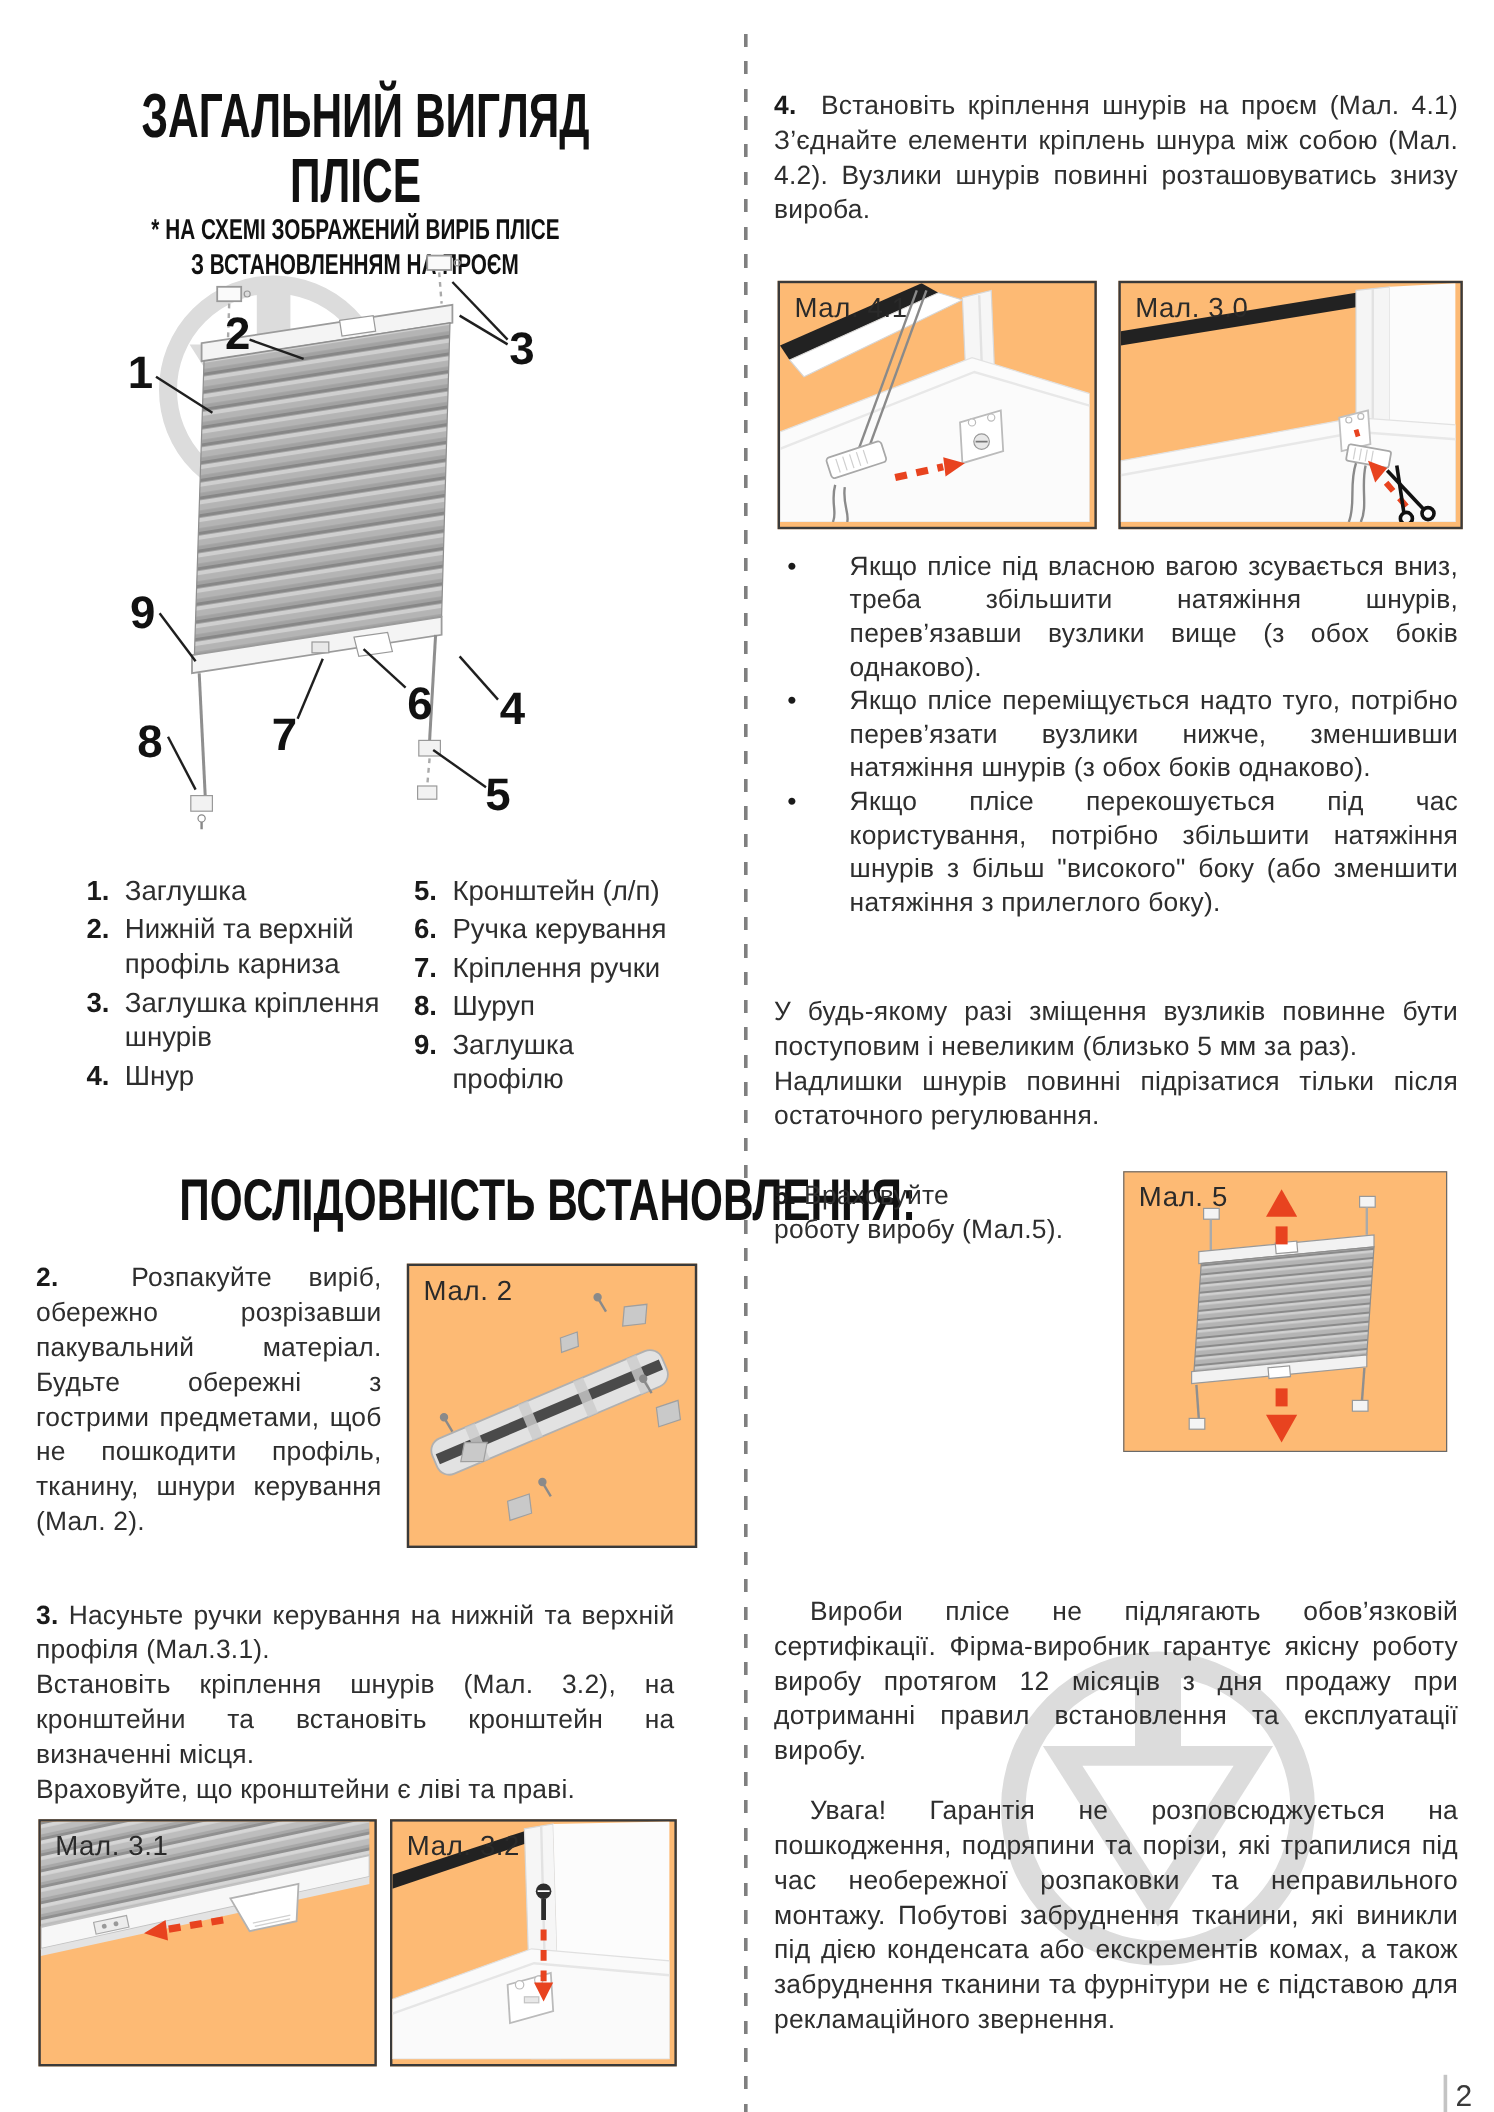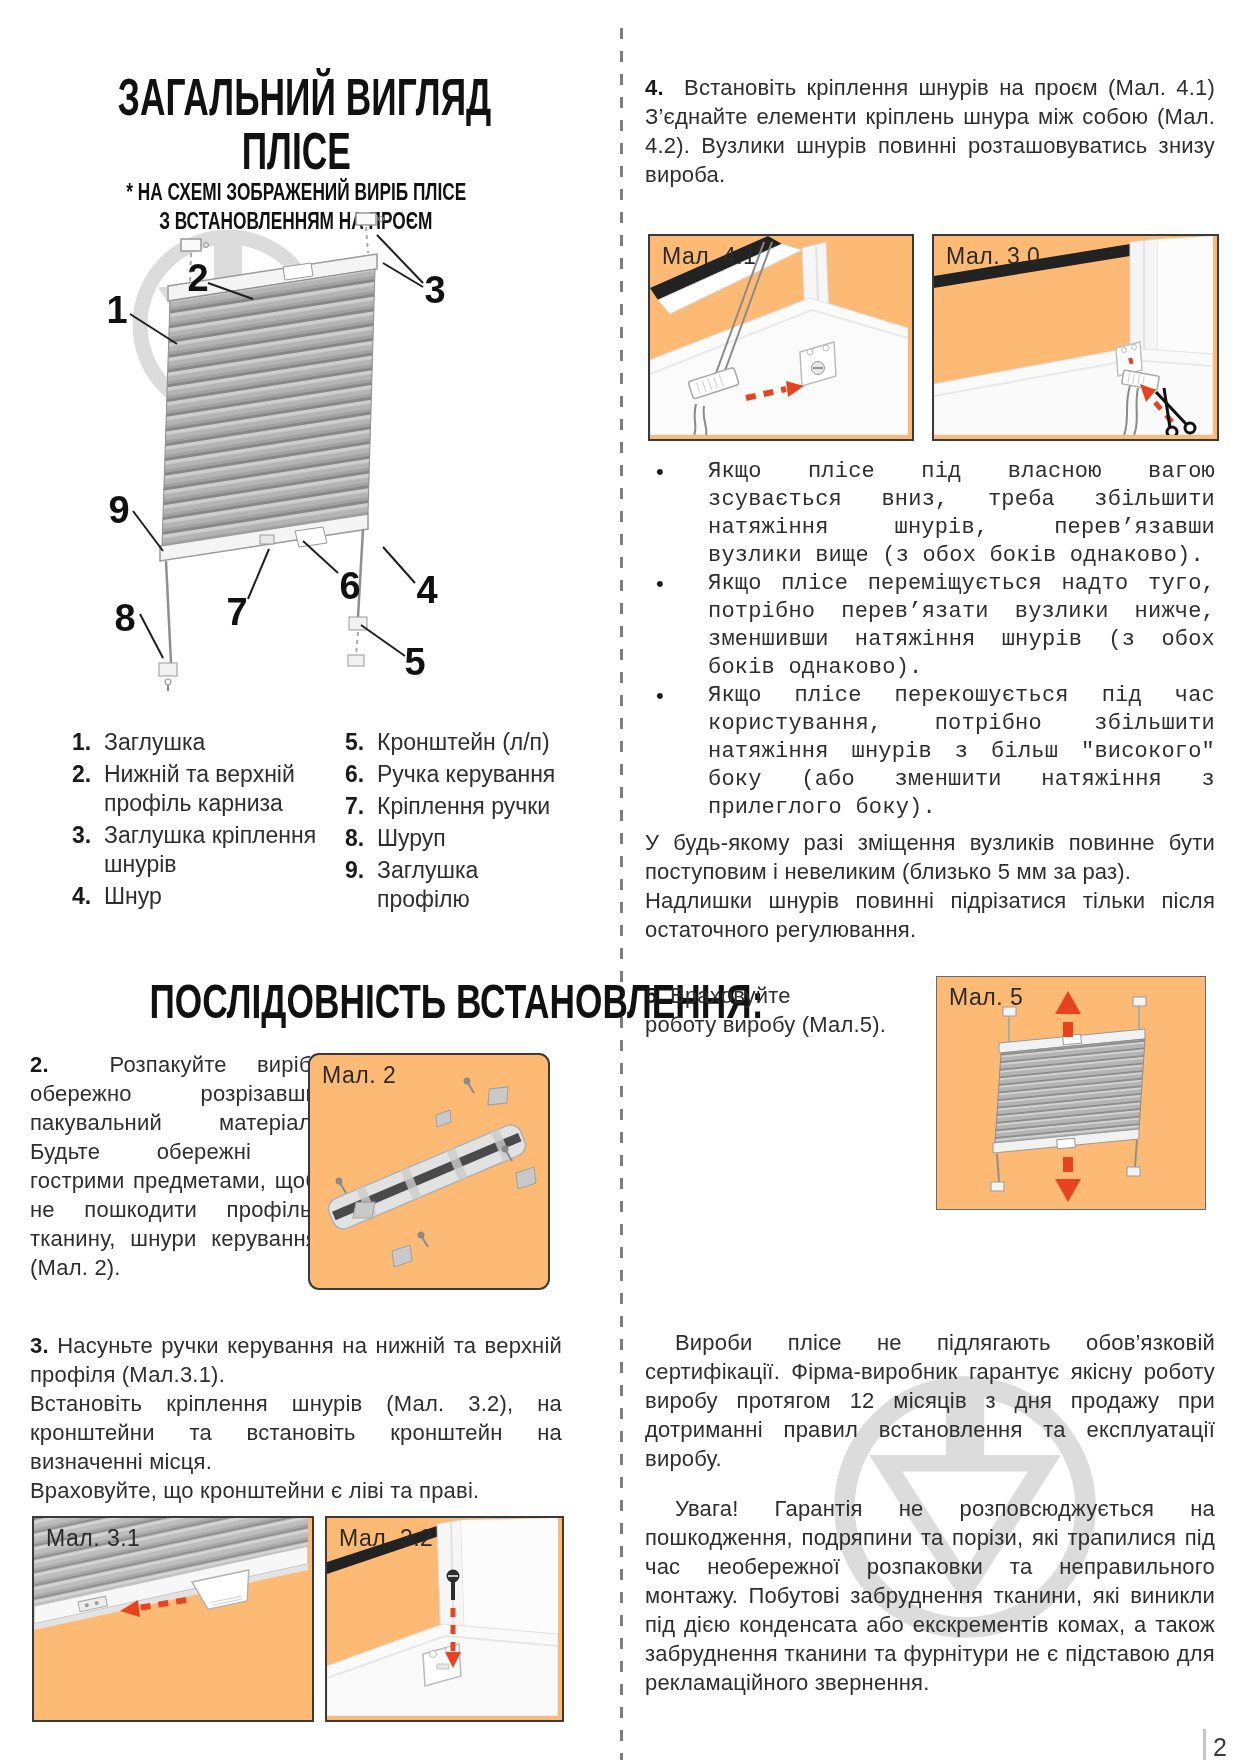--- a/index.html
+++ b/index.html
@@ -20,21 +20,21 @@
   .b{font-weight:bold;color:#1a1a1a;}
   .fig{position:absolute;background:#fdba74;border:2px solid #3a3a3a;}
   .fig.thin{border:1.5px solid #6a6a6a;}
   .fig-label{position:absolute;top:7px;left:12px;font-size:23px;color:#2a2a2a;letter-spacing:0.5px;}
   .legend-item{display:flex;margin-bottom:3px;}
   .legend-num{width:32px;font-weight:bold;color:#1a1a1a;flex:none;}
   .legend-txt{flex:1;}
   .legend{font-size:23px;line-height:29px;color:#2e2e2e;}
   .bullet-row{display:flex;margin-bottom:0;}
   .bullet-dot{width:52px;flex:none;padding-left:6px;font-size:22px;line-height:28px;color:#1a1a1a;}
-  .bullet-text{flex:1;font-size:22px;line-height:28px;text-align:justify;color:#2e2e2e;letter-spacing:0.2px;font-family:Liberation Mono, monospace;}
+  .bullet-text{flex:1;font-size:22px;line-height:28px;text-align:justify;color:#2e2e2e;letter-spacing:0.2px;}
   .indent{text-indent:30px;}
   .divider{position:absolute;left:620px;top:0;width:3px;height:1760px;
            background:repeating-linear-gradient(to bottom,#7f7f7f 0 11px,transparent 11px 23px);}
   .footer-bar{position:absolute;left:1203px;top:1701px;width:3px;height:59px;background:#c4c4c4;}
   .page-num{position:absolute;left:1213px;top:1705px;font-size:25px;color:#3a3a3a;}
   svg{display:block;}
 </style>
 </head>
 <body>
 
@@ -174,21 +174,21 @@
 
   <div class="abs title-line t-sec" style="left:30px;top:948px;width:532px;">
     <span class="cond">ПОСЛІДОВНІСТЬ ВСТАНОВЛЕННЯ:</span>
   </div>
 
   <div class="abs body" style="left:30px;top:1022px;width:288px;">
     <span class="b">2.</span>&nbsp;
     <span>Розпакуйте виріб, обережно розрізавши пакувальний матеріал. Будьте обережні з гострими предметами, щоб не пошкодити профіль, тканину, шнури керування (Мал. 2).</span>
   </div>
 
-  <div class="fig" style="left:308px;top:1025px;width:238px;height:233px;border-radius:11px;">
+  <div class="fig" style="left:339px;top:1025px;width:238px;height:233px;">
     <span class="fig-label">Мал. 2</span>
     <svg width="234" height="229" viewBox="0 0 234 229">
       <g transform="translate(117,122) rotate(-23)">
         <rect x="-104" y="-16" width="208" height="32" rx="11" fill="#e2e2e2" stroke="#b0b0b0" stroke-width="1.5"></rect>
         <rect x="-101" y="-5" width="202" height="9" fill="#4a4a4a"></rect>
         <rect x="-70" y="-16" width="9" height="32" fill="#cccccc" opacity="0.8"></rect>
         <rect x="-22" y="-16" width="9" height="32" fill="#cccccc" opacity="0.8"></rect>
         <rect x="28" y="-16" width="9" height="32" fill="#cccccc" opacity="0.8"></rect>
         <rect x="76" y="-16" width="9" height="32" fill="#cccccc" opacity="0.8"></rect>
       </g>

